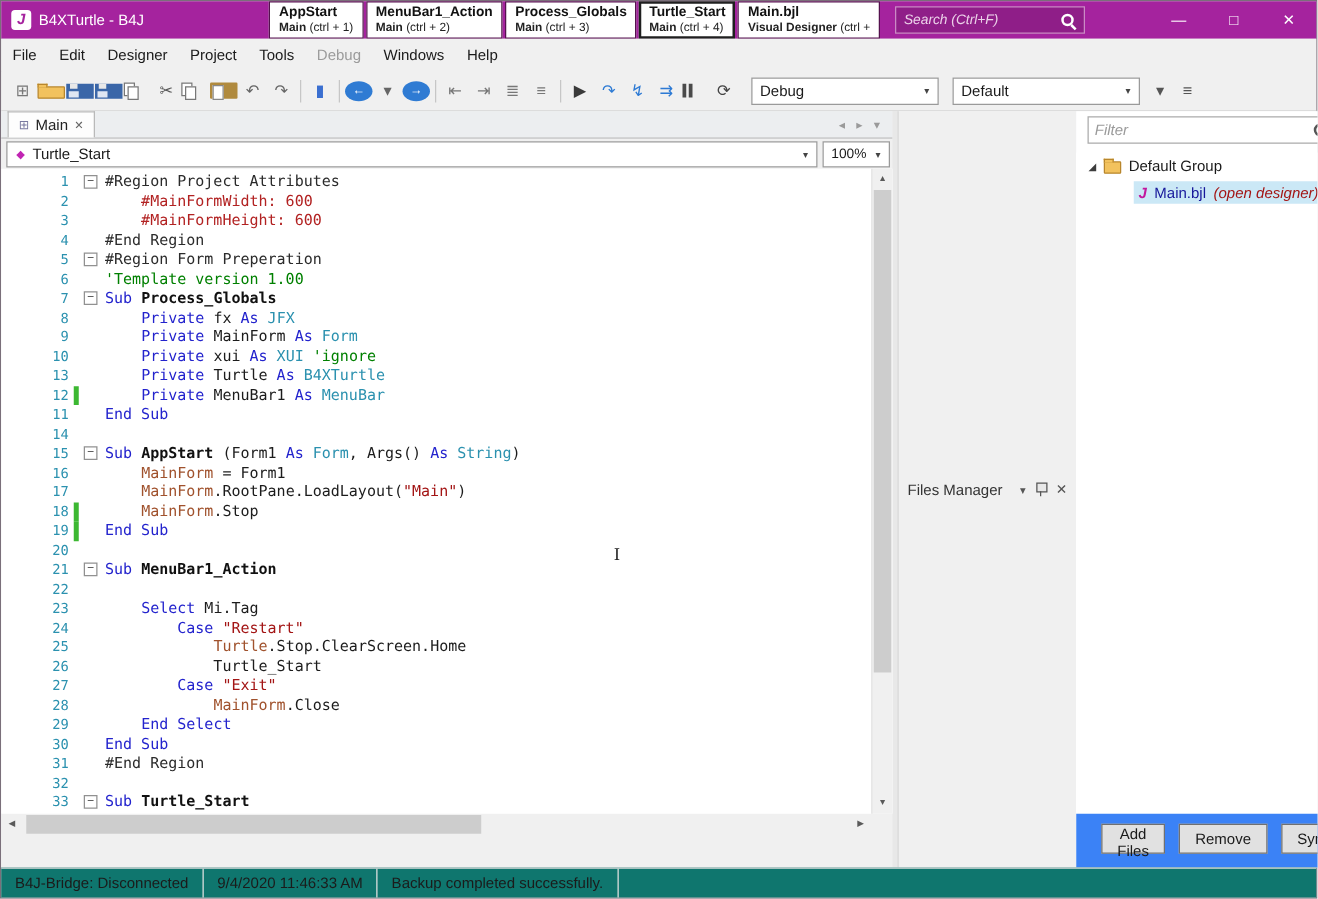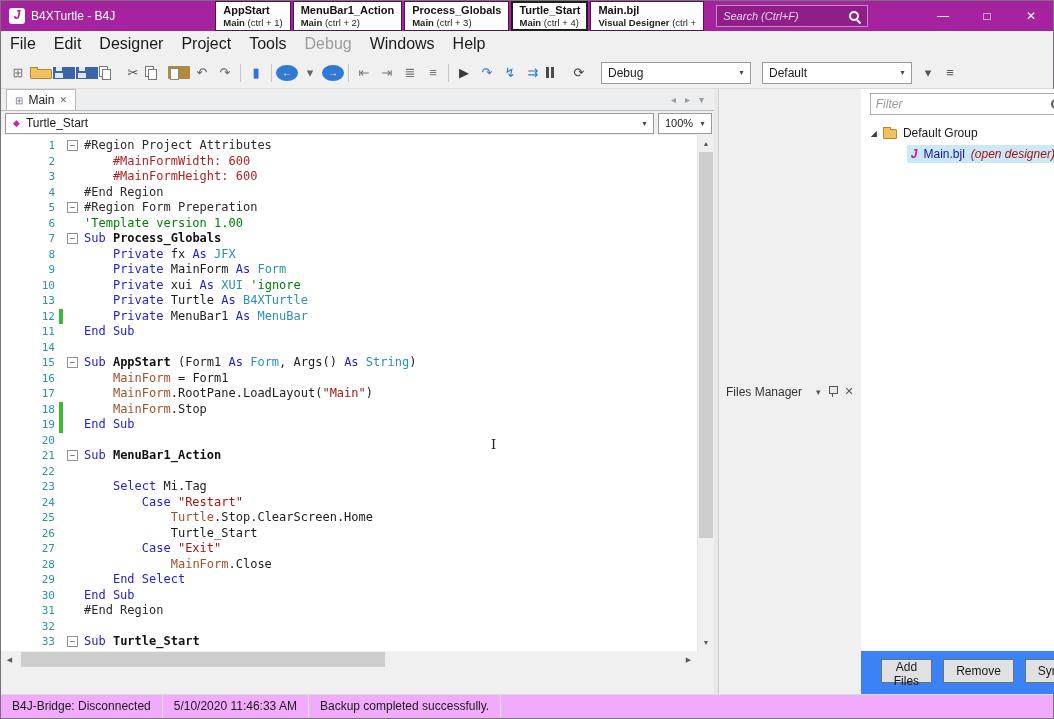--- a/index.html
+++ b/index.html
@@ -15,21 +15,21 @@
   .tb-tab.sel{border:2px solid #1f1f1f;padding:1px 6px 0;}
   .tb-tab-title{font-size:11px;font-weight:bold;line-height:13px;}
   .tb-tab-sub{font-size:9.5px;line-height:12px;color:#222;}
   .tb-search{margin:4px 0 0 10px;width:152px;height:22px;background:#8f1e88;border:1px solid #cb8ac5;display:flex;align-items:center;padding:0 6px;gap:5px;}
   .tb-search input{flex:1;min-width:0;background:transparent;border:none;outline:none;color:#f0d8ee;font-size:11px;font-style:italic;font-family:inherit;}
   .tb-search input::placeholder{color:#ecd2e9;font-style:italic;}
   .win-btns{margin-left:auto;display:flex;}
   .win-btn{width:44px;text-align:center;line-height:30px;font-size:12px;color:#fff;}
 
   
-  .menubar{flex:0 0 26px;background:#f0f0f0;display:flex;font-size:16px;color:#1a1a1a;}
+  .menubar{flex:0 0 26px;background:#f0f0f0;display:flex;font-size:12px;color:#1a1a1a;}
   .menu-item{padding:0 9px;line-height:26px;}
   .menu-item.dis{color:#9b9b9b;}
 
   
   .toolbar{flex:0 0 32px;background:#f0f0f0;display:flex;align-items:center;padding:0 6px;border-bottom:1px solid #dcdcdc;gap:1px;}
   .ticon{width:22px;height:22px;display:inline-flex;align-items:center;justify-content:center;font-size:13px;flex:0 0 22px;}
   .tsep{width:1px;height:18px;background:#c6c6c6;margin:0 3px;flex:0 0 1px;}
   .combo{height:22px;background:#fff;border:1px solid #9a9a9a;display:flex;align-items:center;font-size:12px;margin-left:10px;color:#1a1a1a;}
   .combo .cv{padding:0 6px;flex:1;white-space:nowrap;overflow:hidden;}
   .combo .ca{width:17px;text-align:center;color:#444;font-size:8px;flex:0 0 17px;}
@@ -134,21 +134,21 @@
   .fm-buttons{display:flex;gap:11px;padding:8px 0 11px 20px;background:#3b82f6;}
   .btn{height:24px;padding:0 12px;background:#e1e1e1;border:1px solid #707070;font-size:12px;font-family:inherit;color:#1a1a1a;}
 
   
   .bottom-tabs{flex:0 0 28px;background:#f0f0f0;border-top:1px solid #c9c9c9;display:flex;align-items:stretch;padding-left:2px;}
   .btab{display:flex;align-items:center;gap:5px;padding:0 8px;font-size:11px;color:#333;border-right:1px solid #d5d5d5;}
   .btab.sel{background:#fff;border-left:1px solid #c9c9c9;}
   .btab .g{font-size:12px;}
 
   
-  .statusbar{flex:0 0 24px;background:#f0abfc;border-top:1px solid #dadada;display:flex;font-size:12px;color:#1b1b1b;}
+  .statusbar{flex:0 0 24px;background:#0f766e;border-top:1px solid #dadada;display:flex;font-size:12px;color:#1b1b1b;}
   .sb-item{padding:0 11px;border-right:1px solid #e2e2e2;line-height:23px;white-space:nowrap;}
 </style>
 </head>
 <body>
 
 <div class="window">
 
   <div class="titlebar">
     <span class="app-icon">J</span>
     <span class="app-title">B4XTurtle - B4J</span>
@@ -393,16 +393,16 @@
           <div class="btab">
             <span class="i-mag"></span>
             <span>Q...</span>
           </div>
         </div>
     </div>
   </div>
 
   <div class="statusbar">
     <span class="sb-item">B4J-Bridge: Disconnected</span>
-    <span class="sb-item">5/10/2020 11:46:33 AM</span>
+    <span class="sb-item">9/4/2020 11:46:33 AM</span>
     <span class="sb-item">Backup completed successfully.</span>
   </div>
 </div>
 
 </body></html>

